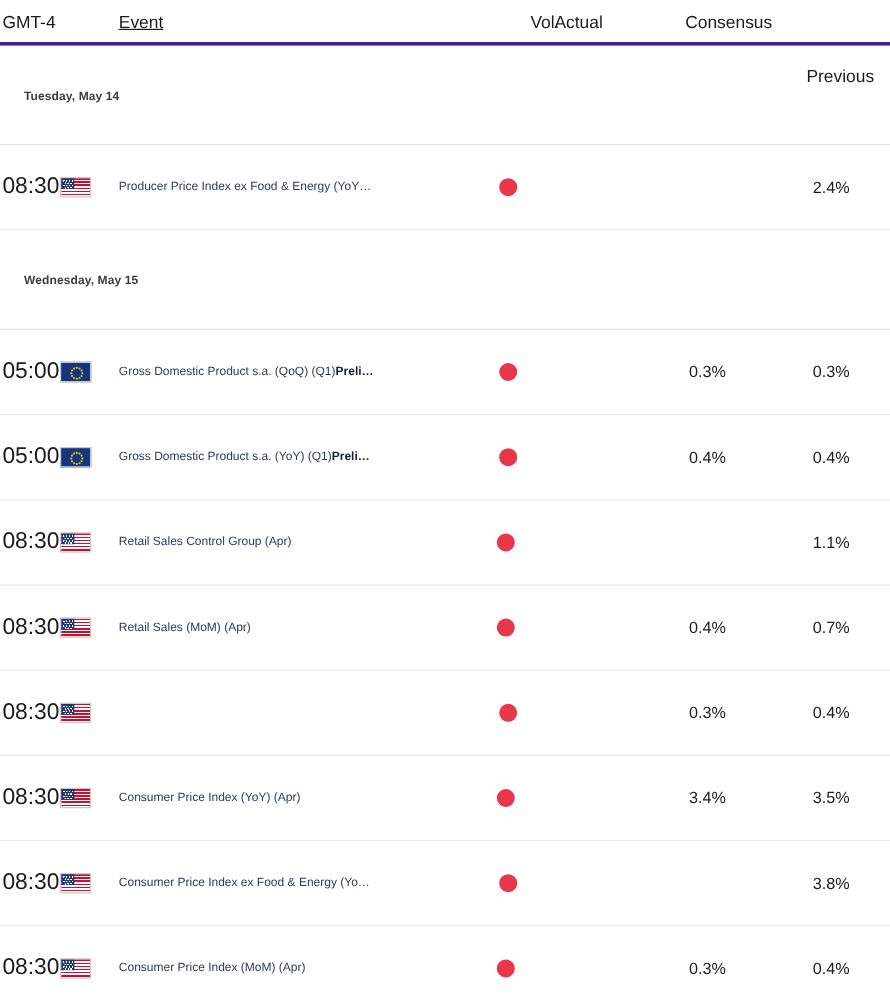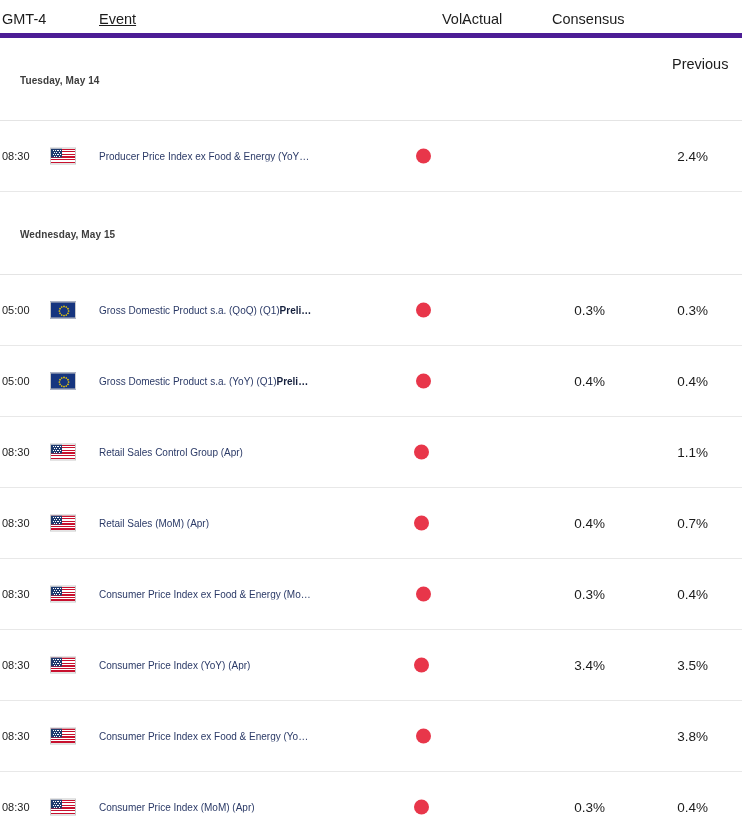--- a/index.html
+++ b/index.html
@@ -15,35 +15,35 @@
     height: 835px;
     position: relative;
     overflow: hidden;
     background: #fff;
   }
 
   
   .cal-header {
     position: relative;
     height: 38px;
-    border-bottom: 5px solid #4c1d95;
+    border-bottom: 3px solid #4c1d95;
   }
   .cal-header .hcell {
     position: absolute;
     top: 11px;
     font-size: 14.5px;
     color: #1c1c1c;
     font-weight: 400;
     white-space: nowrap;
   }
   .h-gmt      { left: 2px; }
   .h-event    { left: 99px; text-decoration: underline; }
   .h-vol      { left: 414px; margin-left: 28px; }
   .h-actual   { left: 462px; text-align: center; }
-  .h-cons     { left: 552px; text-align: center; }
+  .h-cons     { left: 571px; text-align: center; }
   .h-prev     { left: 672px; margin-top: 45px; }
 
   
   .day-row {
     position: relative;
     height: 83px;
     border-bottom: 1px solid #e4e4e4;
   }
   .day-title {
     position: absolute;
@@ -63,21 +63,21 @@
     border-bottom: 1px solid #e8e8e8;
   }
   .ev-row .cell {
     position: absolute;
     top: 50%;
     transform: translateY(-50%);
     white-space: nowrap;
   }
   .c-time {
     left: 2px;
-    font-size: 11px;
+    font-size: 19px;
     color: #1c1c1c;
   }
   .c-flag { left: 50px; }
   .c-event {
     left: 99px;
     width: 318px;
     font-size: 10px;
     color: #2b3a67;
     overflow: hidden;
     text-overflow: ellipsis;
@@ -278,21 +278,20 @@
         </div>
         <div class="cell c-actual"></div>
         <div class="cell c-cons">0.4%</div>
         <div class="cell c-prev">0.7%</div>
       </div>
       <div class="ev-row">
         <div class="cell c-time">08:30</div>
         <div class="cell c-flag">
           <span class="flag flag-us" title="United States"></span>
         </div>
-        <a class="cell c-event"><span>Consumer Price Index ex Food &amp; Energy (Mo…</span></a>
         <div class="cell c-vol" style="left: 416px;">
           <span class="dot"></span>
         </div>
         <div class="cell c-actual"></div>
         <div class="cell c-cons">0.3%</div>
         <div class="cell c-prev">0.4%</div>
       </div>
       <div class="ev-row">
         <div class="cell c-time">08:30</div>
         <div class="cell c-flag">

